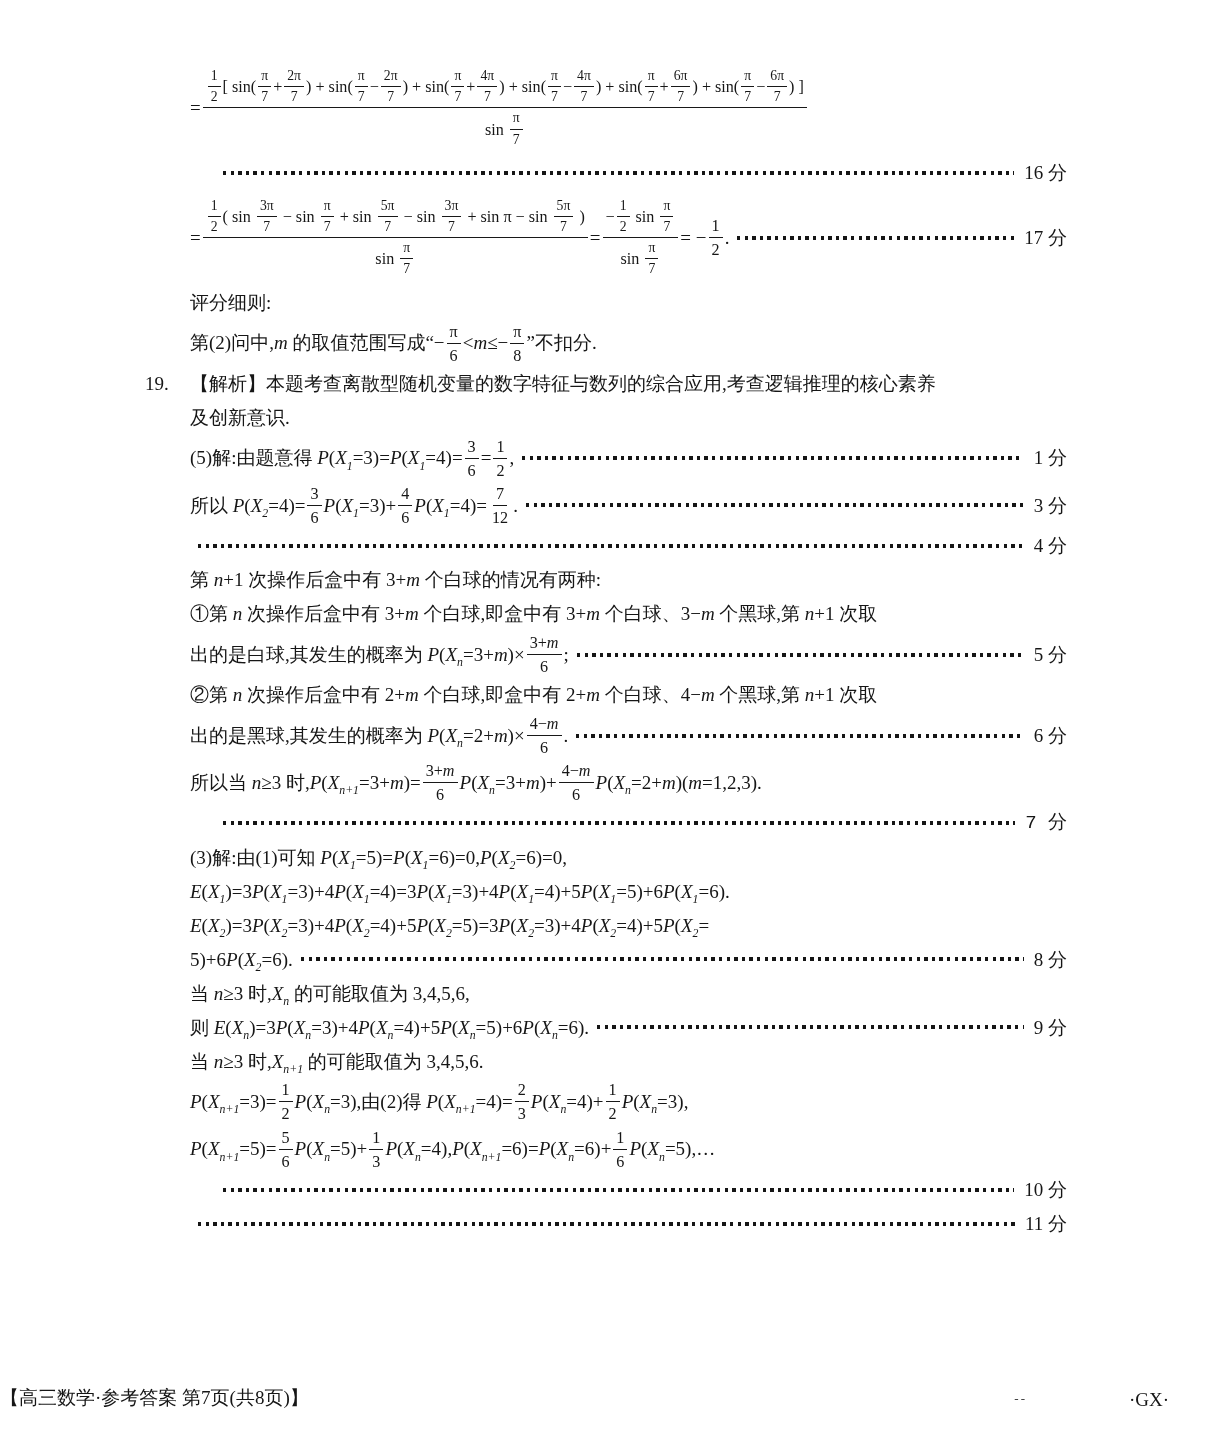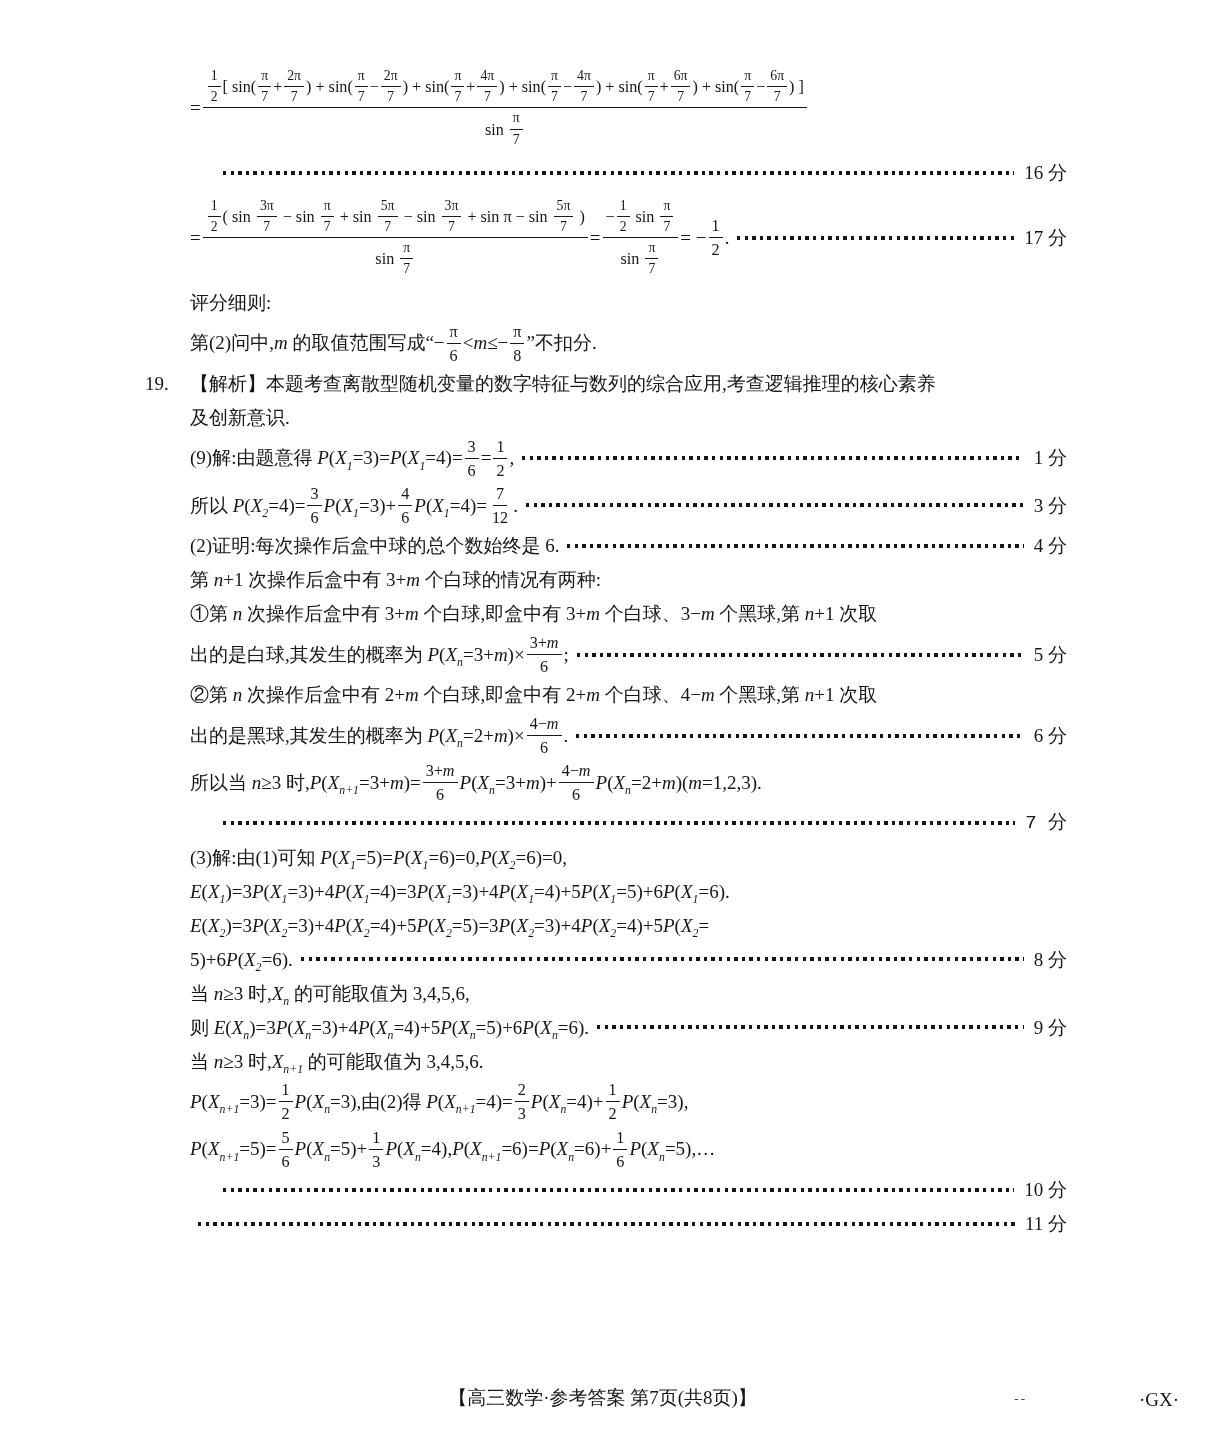--- a/index.html
+++ b/index.html
@@ -42,24 +42,24 @@
   .leader{
     flex:1 1 30px;height:4px;align-self:center;
     margin:0 10px 0 8px;min-width:30px;
     background:repeating-linear-gradient(90deg,#151515 0 3.4px,transparent 3.4px 7.6px);
   }
   .score{white-space:pre;flex:none;}
   .linenum{position:absolute;left:-45px;white-space:pre;}
   
   .footer{
     position:absolute;left:0;right:0;bottom:30px;
-    text-align:center;font-size:19px;
+    font-size:19px;
   }
   .fmark{position:absolute;right:178px;bottom:4px;color:#3a3a3a;font-size:13px;letter-spacing:2px;}
-  .fcode{position:absolute;right:26px;bottom:0;}
+  .fcode{position:absolute;right:36px;bottom:0;}
 </style>
 </head>
 <body>
 
 <div class="page">
   <div class="content">
       <div class="line disp">
         <span class="tx">=</span>
         <span class="f">
           <span class="num"><span class="f"><span class="num"><span class="tx">1</span></span><span class="den"><span class="tx">2</span></span></span><span class="tx">[ sin(</span><span class="f"><span class="num"><span class="tx">π</span></span><span class="den"><span class="tx">7</span></span></span><span class="tx">+</span><span class="f"><span class="num"><span class="tx">2π</span></span><span class="den"><span class="tx">7</span></span></span><span class="tx">) + sin(</span><span class="f"><span class="num"><span class="tx">π</span></span><span class="den"><span class="tx">7</span></span></span><span class="tx">−</span><span class="f"><span class="num"><span class="tx">2π</span></span><span class="den"><span class="tx">7</span></span></span><span class="tx">) + sin(</span><span class="f"><span class="num"><span class="tx">π</span></span><span class="den"><span class="tx">7</span></span></span><span class="tx">+</span><span class="f"><span class="num"><span class="tx">4π</span></span><span class="den"><span class="tx">7</span></span></span><span class="tx">) + sin(</span><span class="f"><span class="num"><span class="tx">π</span></span><span class="den"><span class="tx">7</span></span></span><span class="tx">−</span><span class="f"><span class="num"><span class="tx">4π</span></span><span class="den"><span class="tx">7</span></span></span><span class="tx">) + sin(</span><span class="f"><span class="num"><span class="tx">π</span></span><span class="den"><span class="tx">7</span></span></span><span class="tx">+</span><span class="f"><span class="num"><span class="tx">6π</span></span><span class="den"><span class="tx">7</span></span></span><span class="tx">) + sin(</span><span class="f"><span class="num"><span class="tx">π</span></span><span class="den"><span class="tx">7</span></span></span><span class="tx">−</span><span class="f"><span class="num"><span class="tx">6π</span></span><span class="den"><span class="tx">7</span></span></span><span class="tx">) ]</span></span>
@@ -107,21 +107,21 @@
         <span class="tx">”不扣分.</span>
       </div>
       <div class="line">
         <span class="linenum">19.</span>
         <span class="tx">【解析】本题考查离散型随机变量的数字特征与数列的综合应用,考查逻辑推理的核心素养</span>
       </div>
       <div class="line">
         <span class="tx">及创新意识.</span>
       </div>
       <div class="line">
-        <span class="tx">(9)解:由题意得 </span>
+        <span class="tx">(5)解:由题意得 </span>
         <span class="tx"><span class="it">P</span>(<span class="it">X</span><span class="sb">1</span>=3)</span>
         <span class="tx">=</span>
         <span class="tx"><span class="it">P</span>(<span class="it">X</span><span class="sb">1</span>=4)</span>
         <span class="tx">=</span>
         <span class="f">
           <span class="num"><span class="tx">3</span></span>
           <span class="den"><span class="tx">6</span></span>
         </span>
         <span class="tx">=</span>
         <span class="f">
@@ -150,21 +150,20 @@
         <span class="tx">=</span>
         <span class="f">
           <span class="num"><span class="tx">7</span></span>
           <span class="den"><span class="tx">12</span></span>
         </span>
         <span class="tx">.</span>
         <span class="leader"></span>
         <span class="score">3 分</span>
       </div>
       <div class="line">
-        <span class="tx">(2)证明:每次操作后盒中球的总个数始终是 6.</span>
         <span class="leader"></span>
         <span class="score">4 分</span>
       </div>
       <div class="line">
         <span class="tx">第 <span class="it">n</span>+1 次操作后盒中有 3+<span class="it">m</span> 个白球的情况有两种:</span>
       </div>
       <div class="line">
         <span class="tx">①第 <span class="it">n</span> 次操作后盒中有 3+<span class="it">m</span> 个白球,即盒中有 3+<span class="it">m</span> 个白球、3−<span class="it">m</span> 个黑球,第 <span class="it">n</span>+1 次取</span>
       </div>
       <div class="line">

